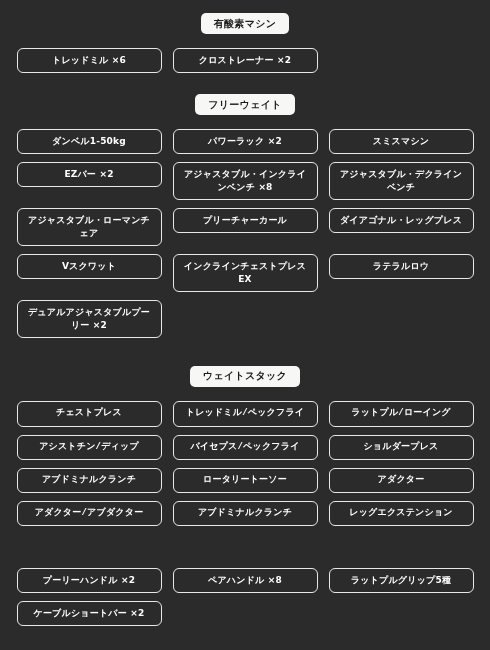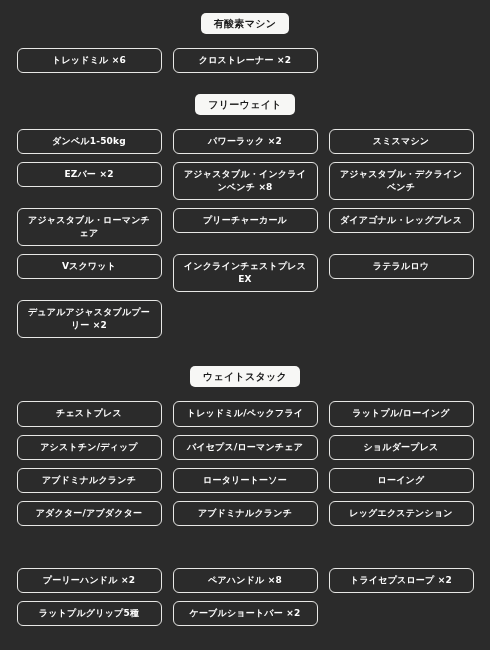--- a/index.html
+++ b/index.html
@@ -67,21 +67,21 @@
     text-align: center;
     word-break: break-word;
   }
   
   .sec-cardio      { padding-top: 13px; }
   .sec-cardio .grid,
   .sec-free .grid,
   .sec-stack .grid,
   .sec-attach .grid { margin-top: 14px; }
   .sec-free        { padding-top: 21px; }
-  .sec-stack       { padding-top: 28px; }
+  .sec-stack       { padding-top: 28px; font-family: Liberation Mono, monospace; }
   .sec-attach      { padding-top: 28px; }
 </style>
 </head>
 <body>
 
 <div class="page">
 
   <section class="section sec-cardio">
     <div class="section-header-row">
       <span class="section-chip">有酸素マシン</span>
@@ -115,34 +115,33 @@
 
   <section class="section sec-stack">
     <div class="section-header-row">
       <span class="section-chip">ウェイトスタック</span>
     </div>
     <div class="grid">
       <div class="item">チェストプレス</div>
       <div class="item">トレッドミル/ペックフライ</div>
       <div class="item">ラットプル/ローイング</div>
       <div class="item">アシストチン/ディップ</div>
-      <div class="item">バイセプス/ローマンチェア</div>
+      <div class="item">バイセプス/ペックフライ</div>
       <div class="item">ショルダープレス</div>
       <div class="item">アブドミナルクランチ</div>
       <div class="item">ロータリートーソー</div>
-      <div class="item">ローイング</div>
+      <div class="item">アダクター</div>
       <div class="item">アダクター/アブダクター</div>
       <div class="item">アブドミナルクランチ</div>
       <div class="item">レッグエクステンション</div>
     </div>
   </section>
 
   <section class="section sec-attach">
     <div class="grid">
       <div class="item">プーリーハンドル ×2</div>
       <div class="item">ペアハンドル ×8</div>
-      <div class="item">トライセプスロープ ×2</div>
       <div class="item">ラットプルグリップ5種</div>
       <div class="item">ケーブルショートバー ×2</div>
     </div>
   </section>
 
 </div>
 
 </body></html>

